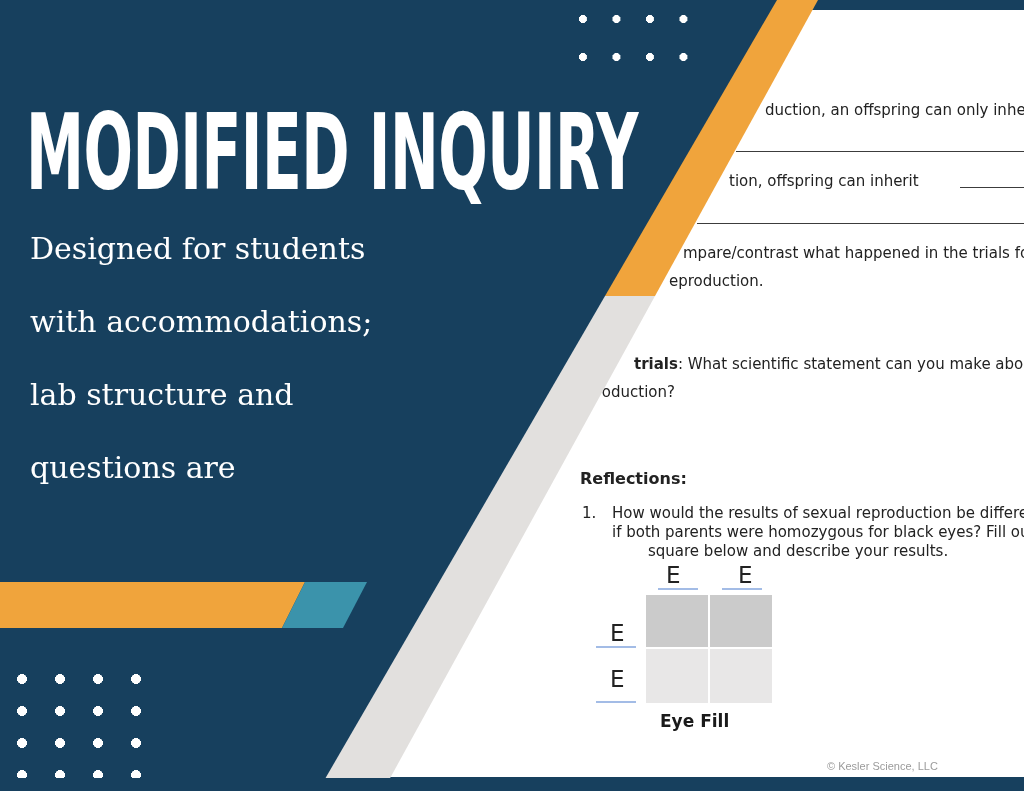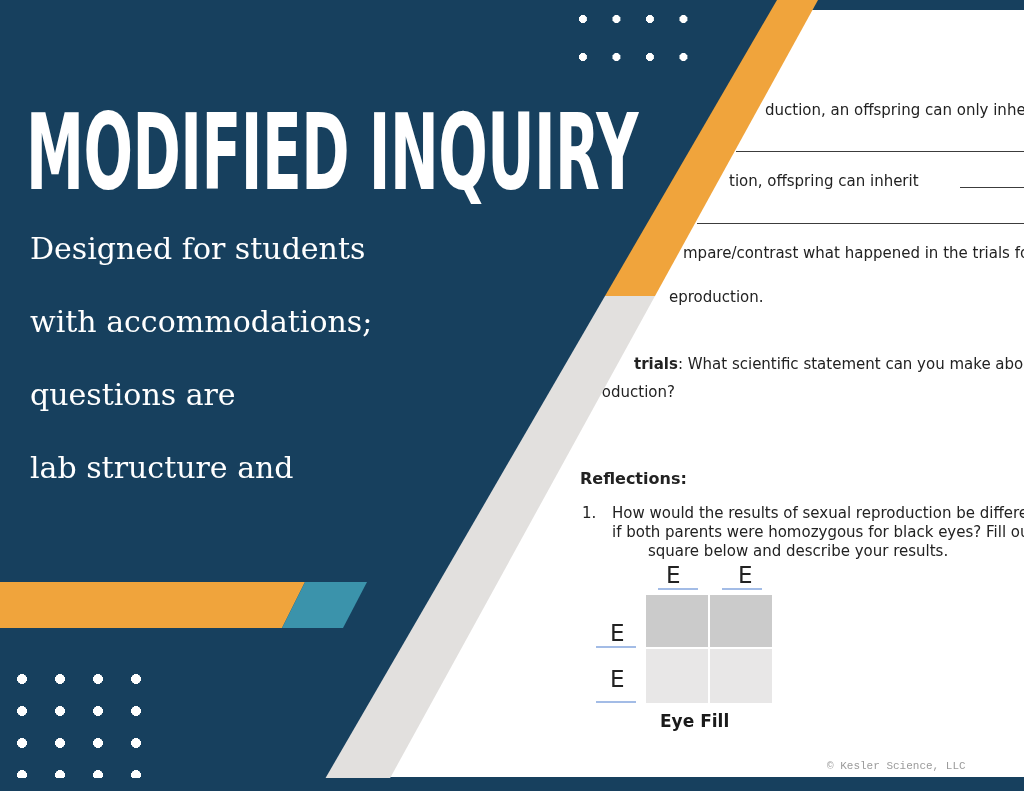--- a/index.html
+++ b/index.html
@@ -75,38 +75,38 @@
   .punnett-grid{
     left:646px;top:595px;width:126px;height:110px;z-index:2;
     display:grid;grid-template-columns:1fr 1fr;grid-template-rows:52px 54px;gap:2px;
     background:var(--docBg);
   }
   .cell-dark{background:var(--punnettDark);}
   .cell-light{background:var(--punnettLight);}
   .pn-label{z-index:2;color:var(--textDark);font-size:23px;}
   .pn-line{z-index:2;height:2px;background:var(--underlineBlue);width:40px;}
   .pn-caption{z-index:2;color:#1a1a1a;font-size:17px;font-weight:bold;}
-  .copyright{z-index:2;color:var(--copyrightGray);font-size:11px;font-family:Liberation Mono, monospace;white-space:nowrap;text-align:right;}
+  .copyright{z-index:2;color:var(--copyrightGray);font-size:11px;font-family:Liberation Sans, sans-serif;white-space:nowrap;text-align:right;}
 </style>
 </head>
 <body>
 
 <div id="canvas">
 
   <div class="full doc"></div>
 
   <div class="abs ws" style="left:765px;top:101px;">duction, an offspring can only inher</div>
   <div class="abs rule" style="left:736px;top:151px;width:288px;"></div>
   <div class="abs ws fillwrap" style="left:729px;top:172px;width:295px;">
     <span>tion, offspring can inherit</span>
     <span class="fill-line"></span>
   </div>
   <div class="abs rule" style="left:697px;top:223px;width:327px;"></div>
   <div class="abs ws" style="left:683px;top:244px;">mpare/contrast what happened in the trials fo</div>
-  <div class="abs ws" style="left:669px;top:288px;">eproduction.</div>
+  <div class="abs ws" style="left:669px;top:272px;">eproduction.</div>
 
   <div class="abs ws" style="left:634px;top:355px;">
     <span style="font-weight:bold;">trials</span><span>: What scientific statement can you make about</span>
   </div>
   <div class="abs ws" style="left:596px;top:383px;">roduction?</div>
 
   <div class="abs ws refl" style="left:580px;top:469px;">Reflections:</div>
 
   <div class="abs ws" style="left:582px;top:504px;">1.</div>
   <div class="abs ws" style="left:612px;top:504px;">How would the results of sexual reproduction be differe</div>
@@ -141,17 +141,17 @@
 
   <div class="abs dots-top"></div>
   <div class="abs dots-bottom"></div>
 
   <div class="abs bottom-bar"></div>
 
   <div class="abs hero-title">MODIFIED INQUIRY</div>
   <div class="abs hero-sub">
     <div>Designed for students</div>
     <div>with accommodations;</div>
+    <div>lab structure and</div>
     <div>questions are</div>
-    <div>lab structure and</div>
   </div>
 
 </div>
 
 </body></html>

